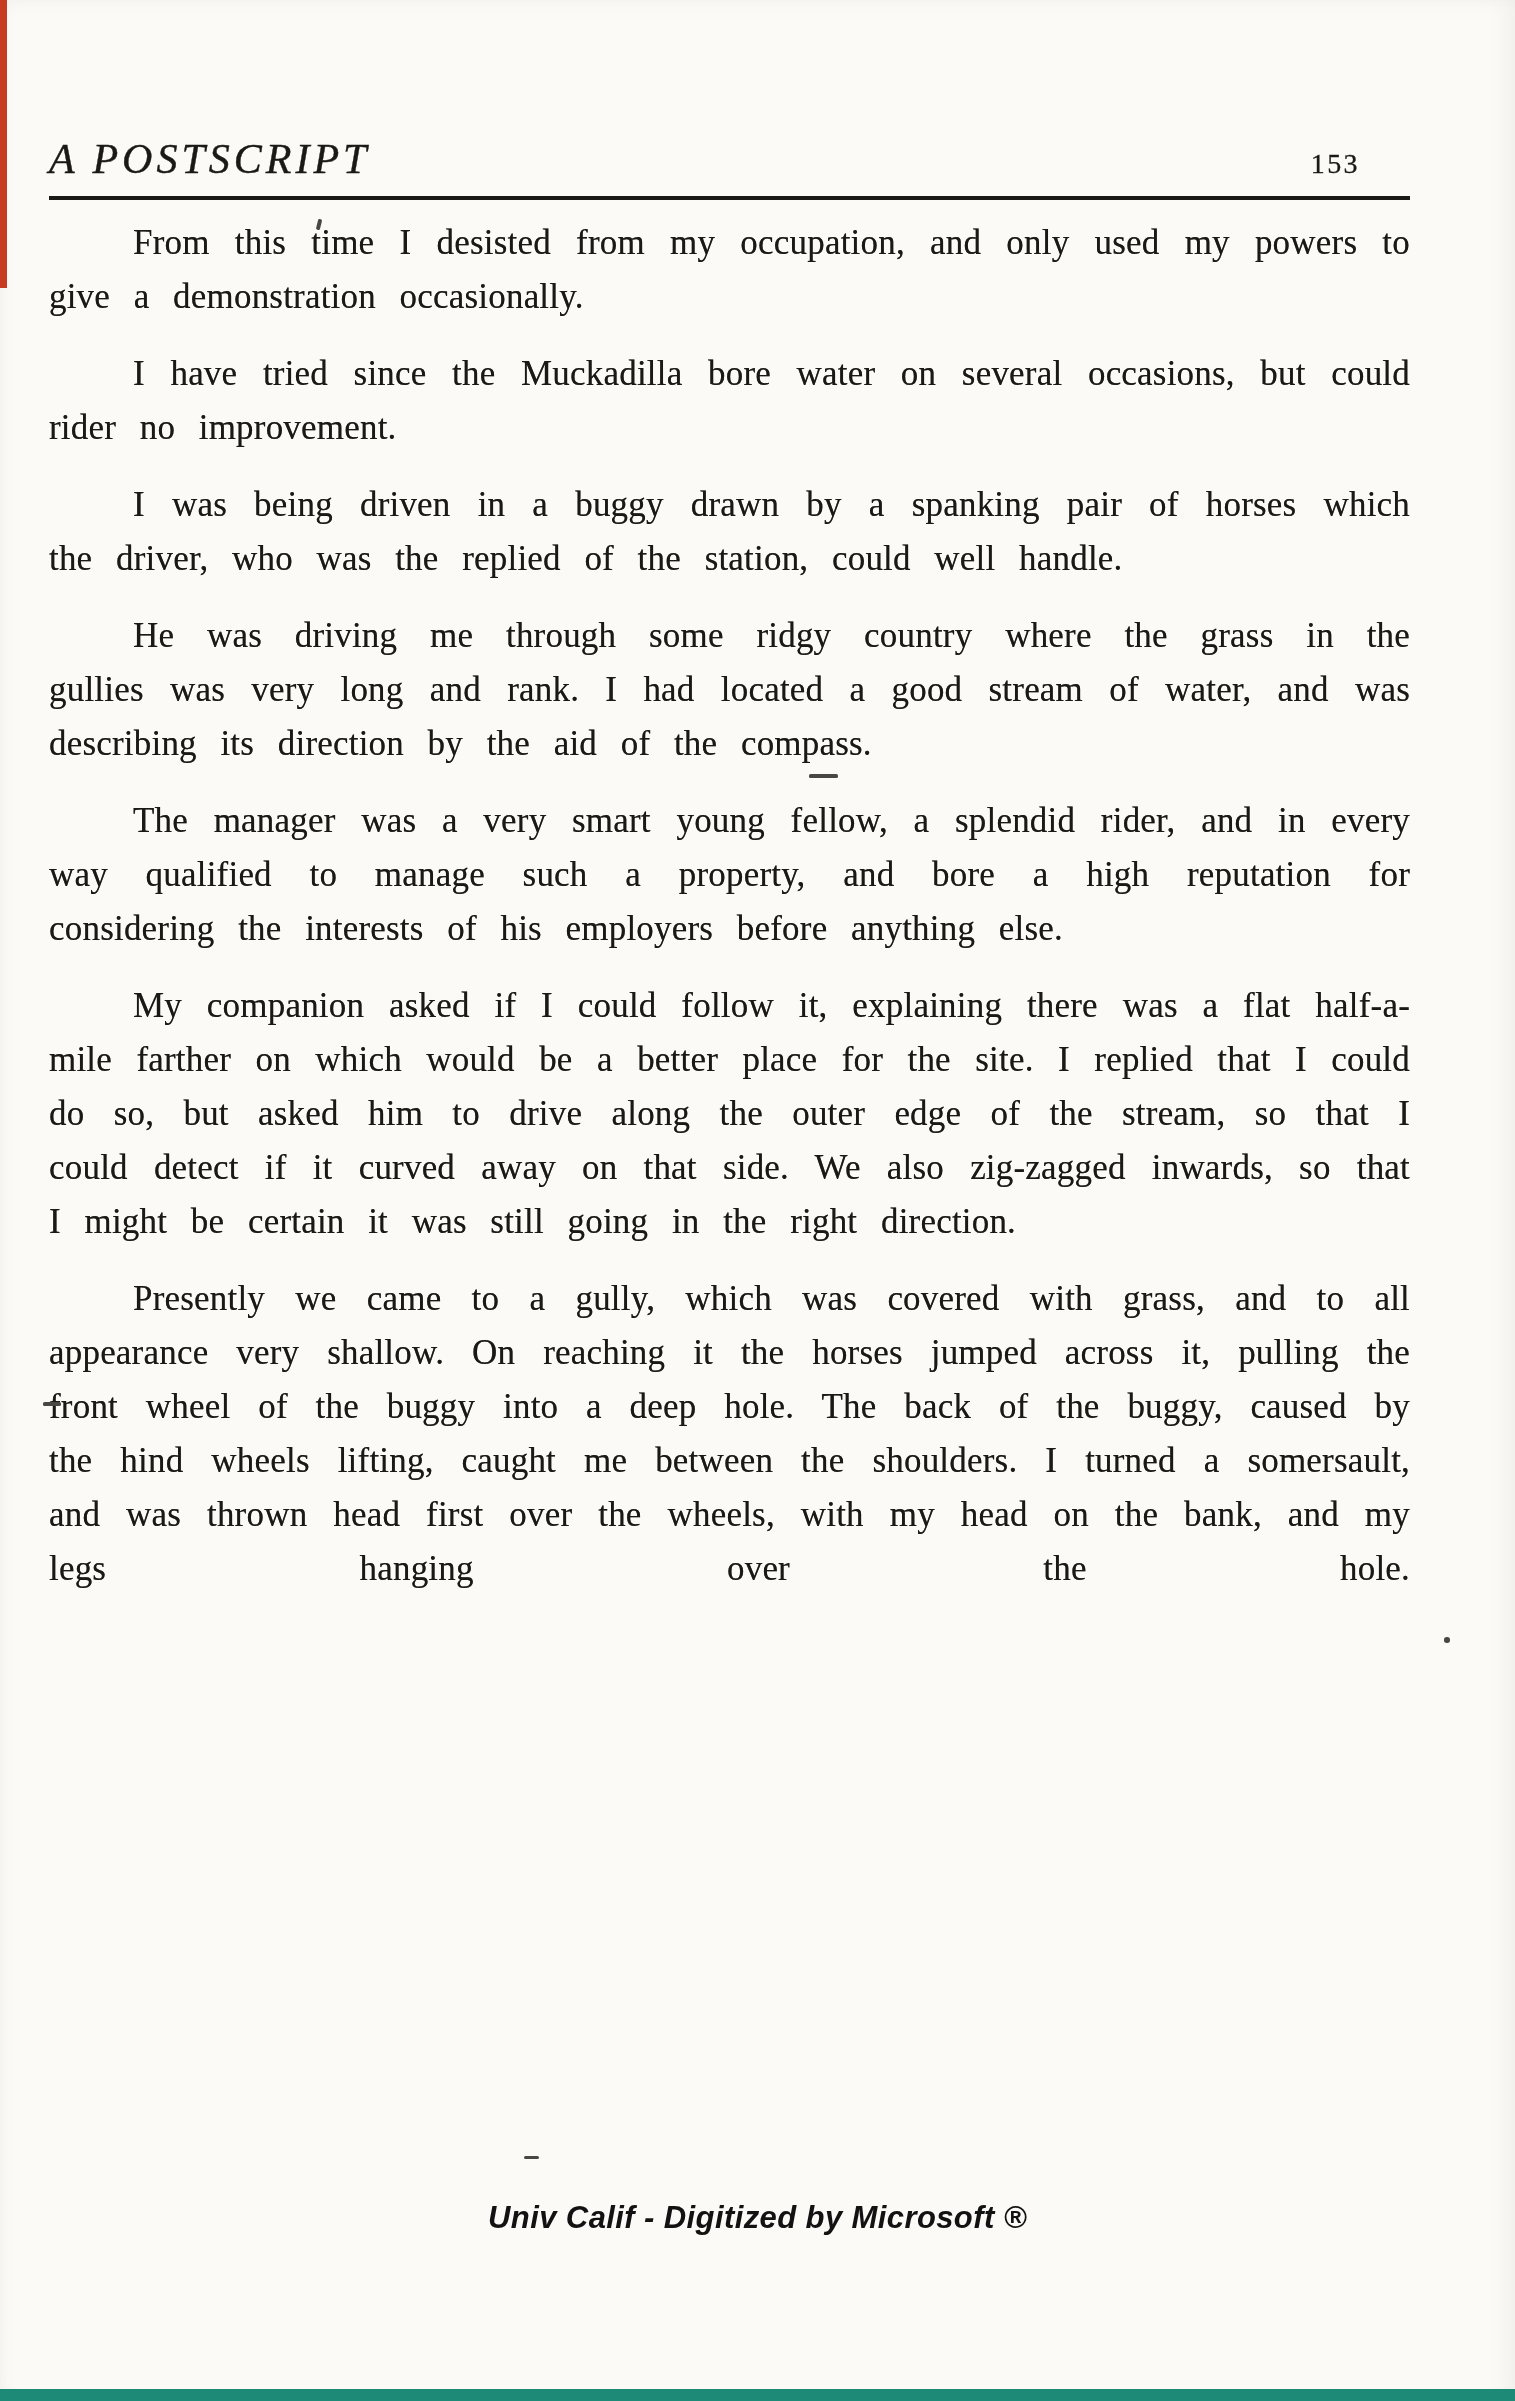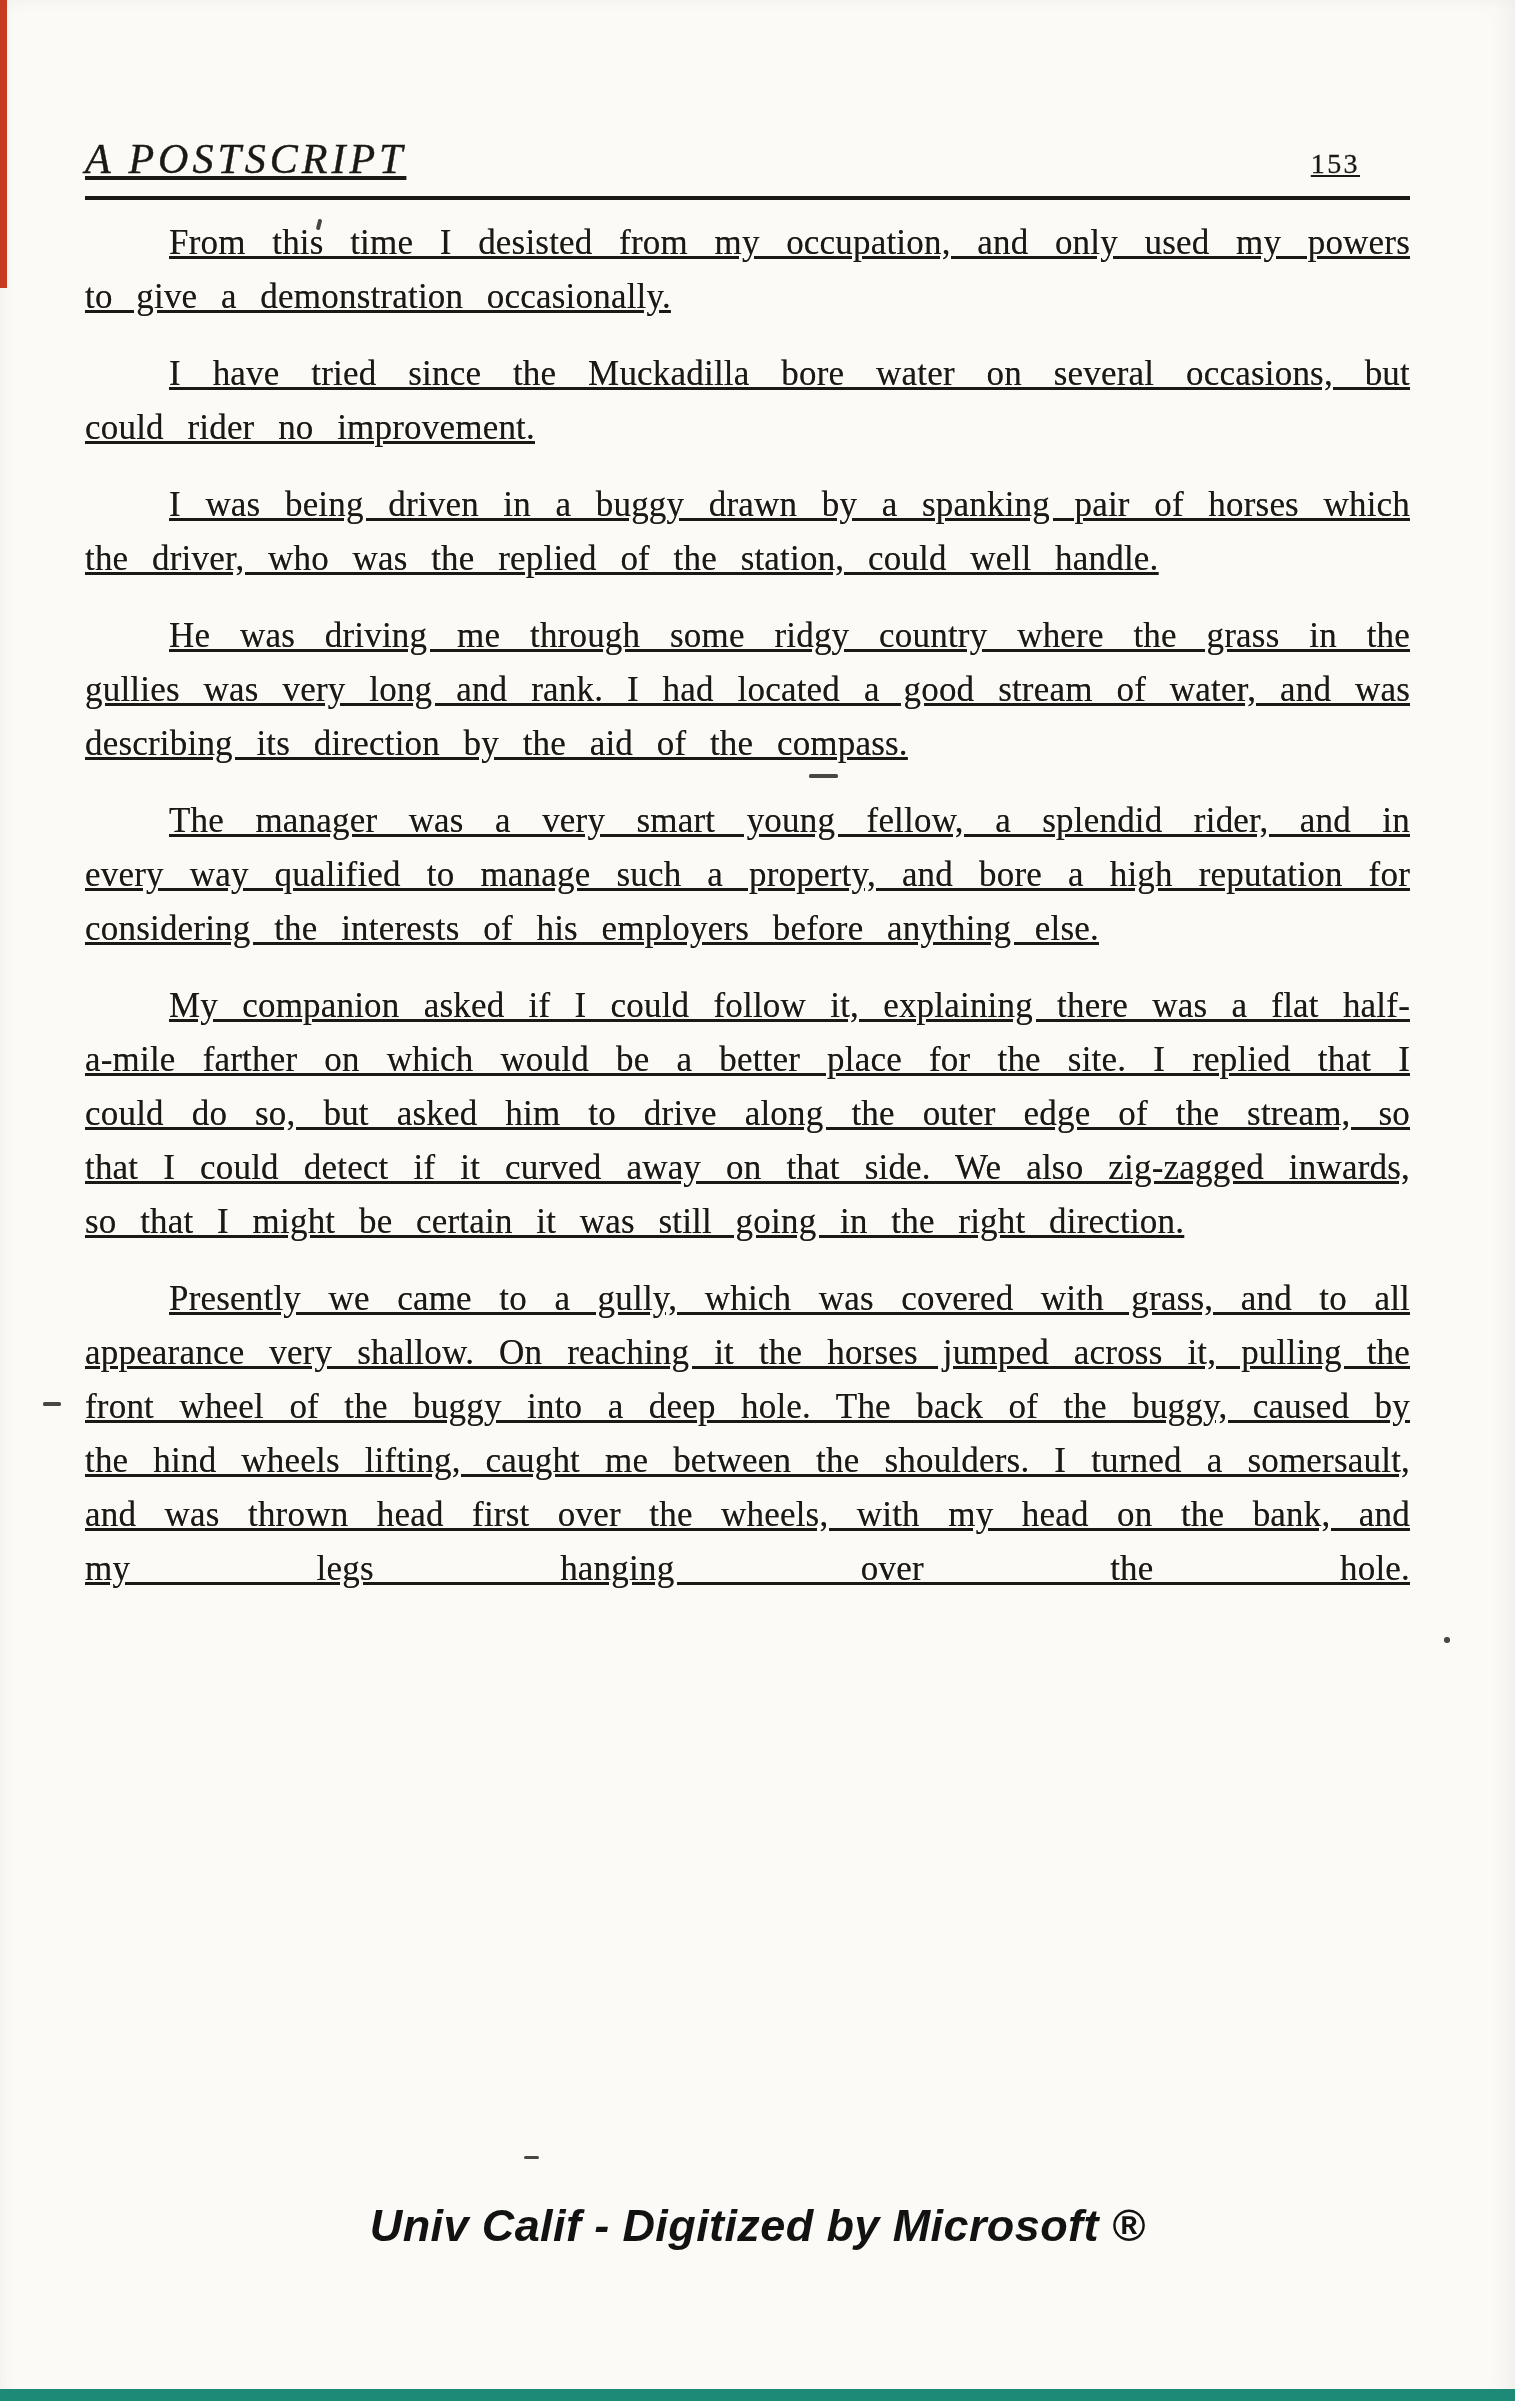--- a/index.html
+++ b/index.html
@@ -14,22 +14,21 @@
     color: var(--ink, #1b1916);
     font-family: "Liberation Serif", "DejaVu Serif", serif;
     overflow: hidden;
     box-shadow: inset -11.3px 0 19.3px rgba(0,0,0,0.035),
                 inset 8px 0 14.5px rgba(0,0,0,0.02),
                 inset 0 -8px 13px rgba(0,0,0,0.02);
   }
 
   .content {
     position: relative;
-    padding: 135px 105px 0 85px; 
-    text-decoration: underline;
+    padding: 135px 105px 0 49px; 
   }
 
   
   .page-head {
     display: flex;
     justify-content: space-between;
     align-items: baseline;
   }
   .head-title {
     font-style: italic;
@@ -69,21 +68,21 @@
   
   .digitized {
     position: absolute;
     left: 0;
     width: 100%;
     top: 2200px;
     text-align: center;
     font-family: "Liberation Sans", sans-serif;
     font-weight: bold;
     font-style: italic;
-    font-size: 45px;
+    font-size: 31px;
     letter-spacing: 0.4px;
     color: #121212;
   }
 
   
   .edge-red {
     position: absolute;
     left: 0; top: 0;
     width: 7.2px; height: 288px;
     background: var(--edge-red, #c63b21);

